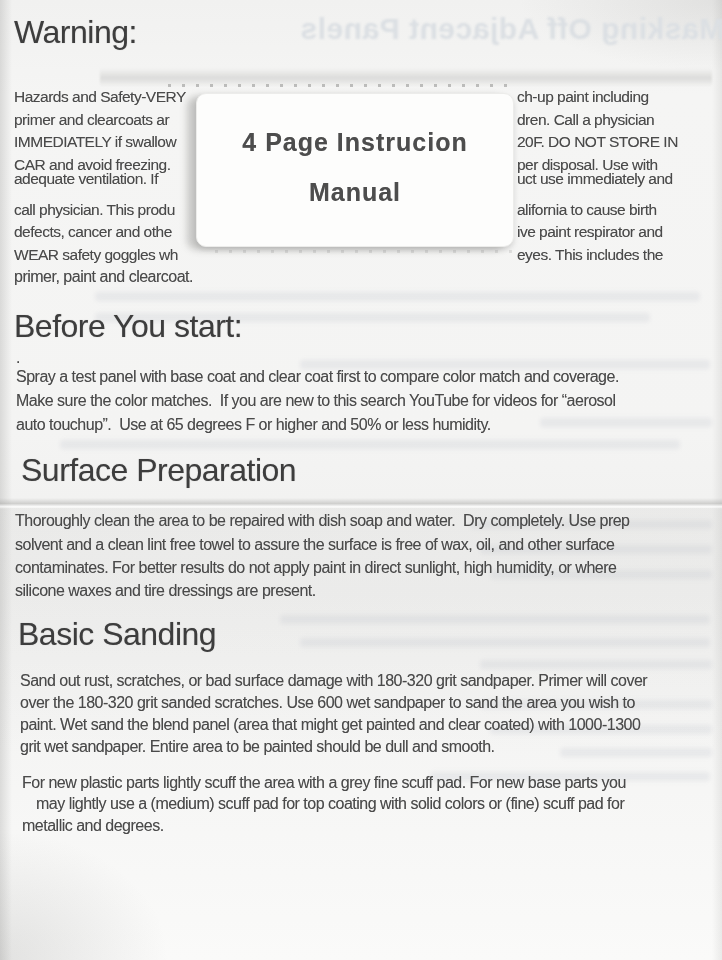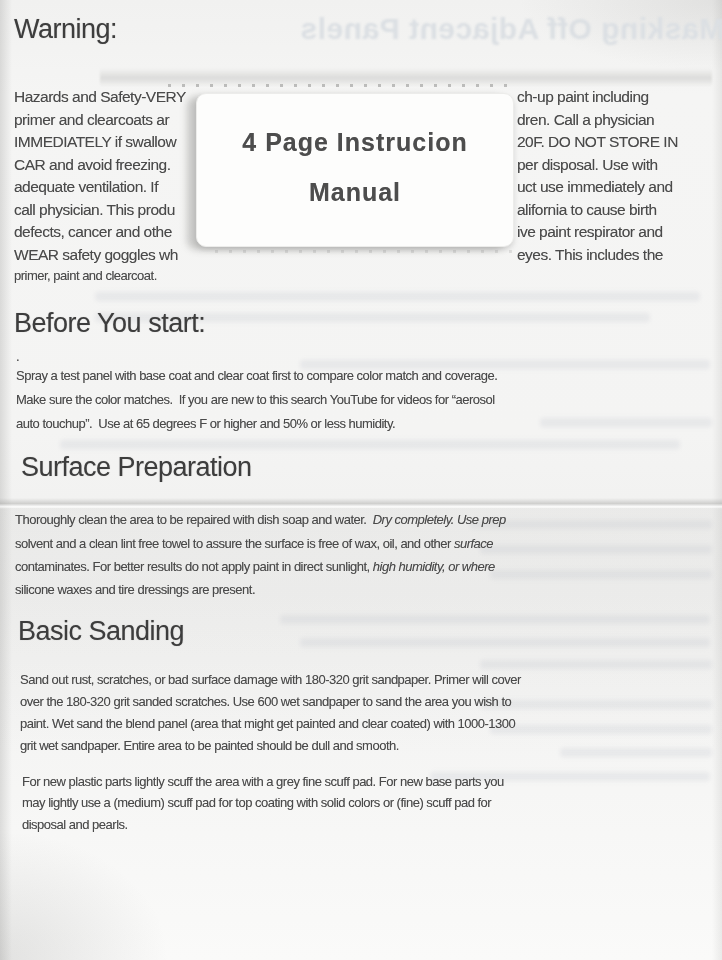--- a/index.html
+++ b/index.html
@@ -32,34 +32,34 @@
     position:absolute;height:9px;border-radius:4px;
     background:rgba(178,186,194,0.20);filter:blur(2px);
   }
   .band{
     position:absolute;top:68px;left:100px;width:612px;height:18px;
     background:linear-gradient(180deg,rgba(190,190,188,0),rgba(175,175,173,0.35) 55%,rgba(200,200,198,0.05));
     filter:blur(1px);
   }
 
   .heading{
-    position:absolute;font-size:27px;color:#3d3d3d;letter-spacing:-0.5px;
+    position:absolute;font-size:32px;color:#3d3d3d;letter-spacing:-0.5px;
     white-space:nowrap;text-shadow:0 0 1px rgba(70,70,70,0.35);
   }
   .body-line{
-    position:absolute;font-size:13px;letter-spacing:-0.5px;line-height:1;
+    position:absolute;font-size:16px;letter-spacing:-0.5px;line-height:1;
     color:#4a4a4a;white-space:pre;text-shadow:0 0 0.5px rgba(90,90,90,0.45);
   }
   .warn-row{position:absolute;left:0;width:722px;height:18px;}
   .warn-left{position:absolute;left:14px;white-space:pre;}
   .warn-right{position:absolute;left:517px;white-space:pre;}
   .warn-row span{font-size:15.5px;letter-spacing:-0.5px;color:#4a4a4a;
     text-shadow:0 0 0.5px rgba(90,90,90,0.45);}
 
-  .ital{font-style:italic;}
+  .ital{}
 
   
   .perf-dots{
     position:absolute;height:3px;z-index:4;
     background-image:repeating-linear-gradient(90deg,rgba(145,145,143,0.55) 0 3px,rgba(0,0,0,0) 3px 14px);
   }
   .sticker{
     position:absolute;left:196px;top:93px;width:316px;height:152px;z-index:5;
     background:#fdfdfc;border:1px solid #ececea;border-radius:10px;
     box-shadow:-9px 3px 7px rgba(95,95,93,0.30), 0 3px 5px rgba(110,110,108,0.22);
@@ -121,21 +121,21 @@
     <span class="warn-right">ch-up paint including</span>
   </div>
   <div class="warn-row" style="top:133px;">
     <span class="warn-left">IMMEDIATELY if swallow</span>
     <span class="warn-right">20F. DO NOT STORE IN</span>
   </div>
   <div class="warn-row" style="top:156px;">
     <span class="warn-left">CAR and avoid freezing.</span>
     <span class="warn-right">per disposal. Use with</span>
   </div>
-  <div class="warn-row" style="top:178px;">
+  <div class="warn-row" style="top:170px;">
     <span class="warn-left">adequate ventilation. If</span>
     <span class="warn-right">uct use immediately and</span>
   </div>
   <div class="warn-row" style="top:201px;">
     <span class="warn-left">call physician. This produ</span>
     <span class="warn-right">alifornia to cause birth</span>
   </div>
   <div class="warn-row" style="top:223px;">
     <span class="warn-left">defects, cancer and othe</span>
     <span class="warn-right">ive paint respirator and</span>
@@ -168,16 +168,16 @@
   <div class="body-line" style="top:560px;left:15px;"><span>contaminates. For better results do not apply paint in direct sunlight, </span><span class="ital">high humidity, or where</span></div>
   <div class="body-line" style="top:583px;left:15px;"><span>silicone waxes and tire dressings are present.</span><span class="ital"></span></div>
 
   <div class="heading" style="top:616px;left:18px;">Basic Sanding</div>
   <div class="body-line" style="top:673px;left:20px;">Sand out rust, scratches, or bad surface damage with 180-320 grit sandpaper. Primer will cover</div>
   <div class="body-line" style="top:695px;left:20px;">over the 180-320 grit sanded scratches. Use 600 wet sandpaper to sand the area you wish to</div>
   <div class="body-line" style="top:717px;left:20px;">paint. Wet sand the blend panel (area that might get painted and clear coated) with 1000-1300</div>
   <div class="body-line" style="top:739px;left:20px;">grit wet sandpaper. Entire area to be painted should be dull and smooth.</div>
 
   <div class="body-line" style="top:775px;left:22px;">For new plastic parts lightly scuff the area with a grey fine scuff pad. For new base parts you</div>
-  <div class="body-line" style="top:796px;left:22px;">may lightly use a (medium) scuff pad for top coating with solid colors or (fine) scuff pad for</div>
-  <div class="body-line" style="top:818px;left:22px;">disposal and pearls.</div>
+  <div class="body-line" style="top:796px;left:36px;">may lightly use a (medium) scuff pad for top coating with solid colors or (fine) scuff pad for</div>
+  <div class="body-line" style="top:818px;left:22px;">metallic and degrees.</div>
 
 </div>
 
 </body></html>

